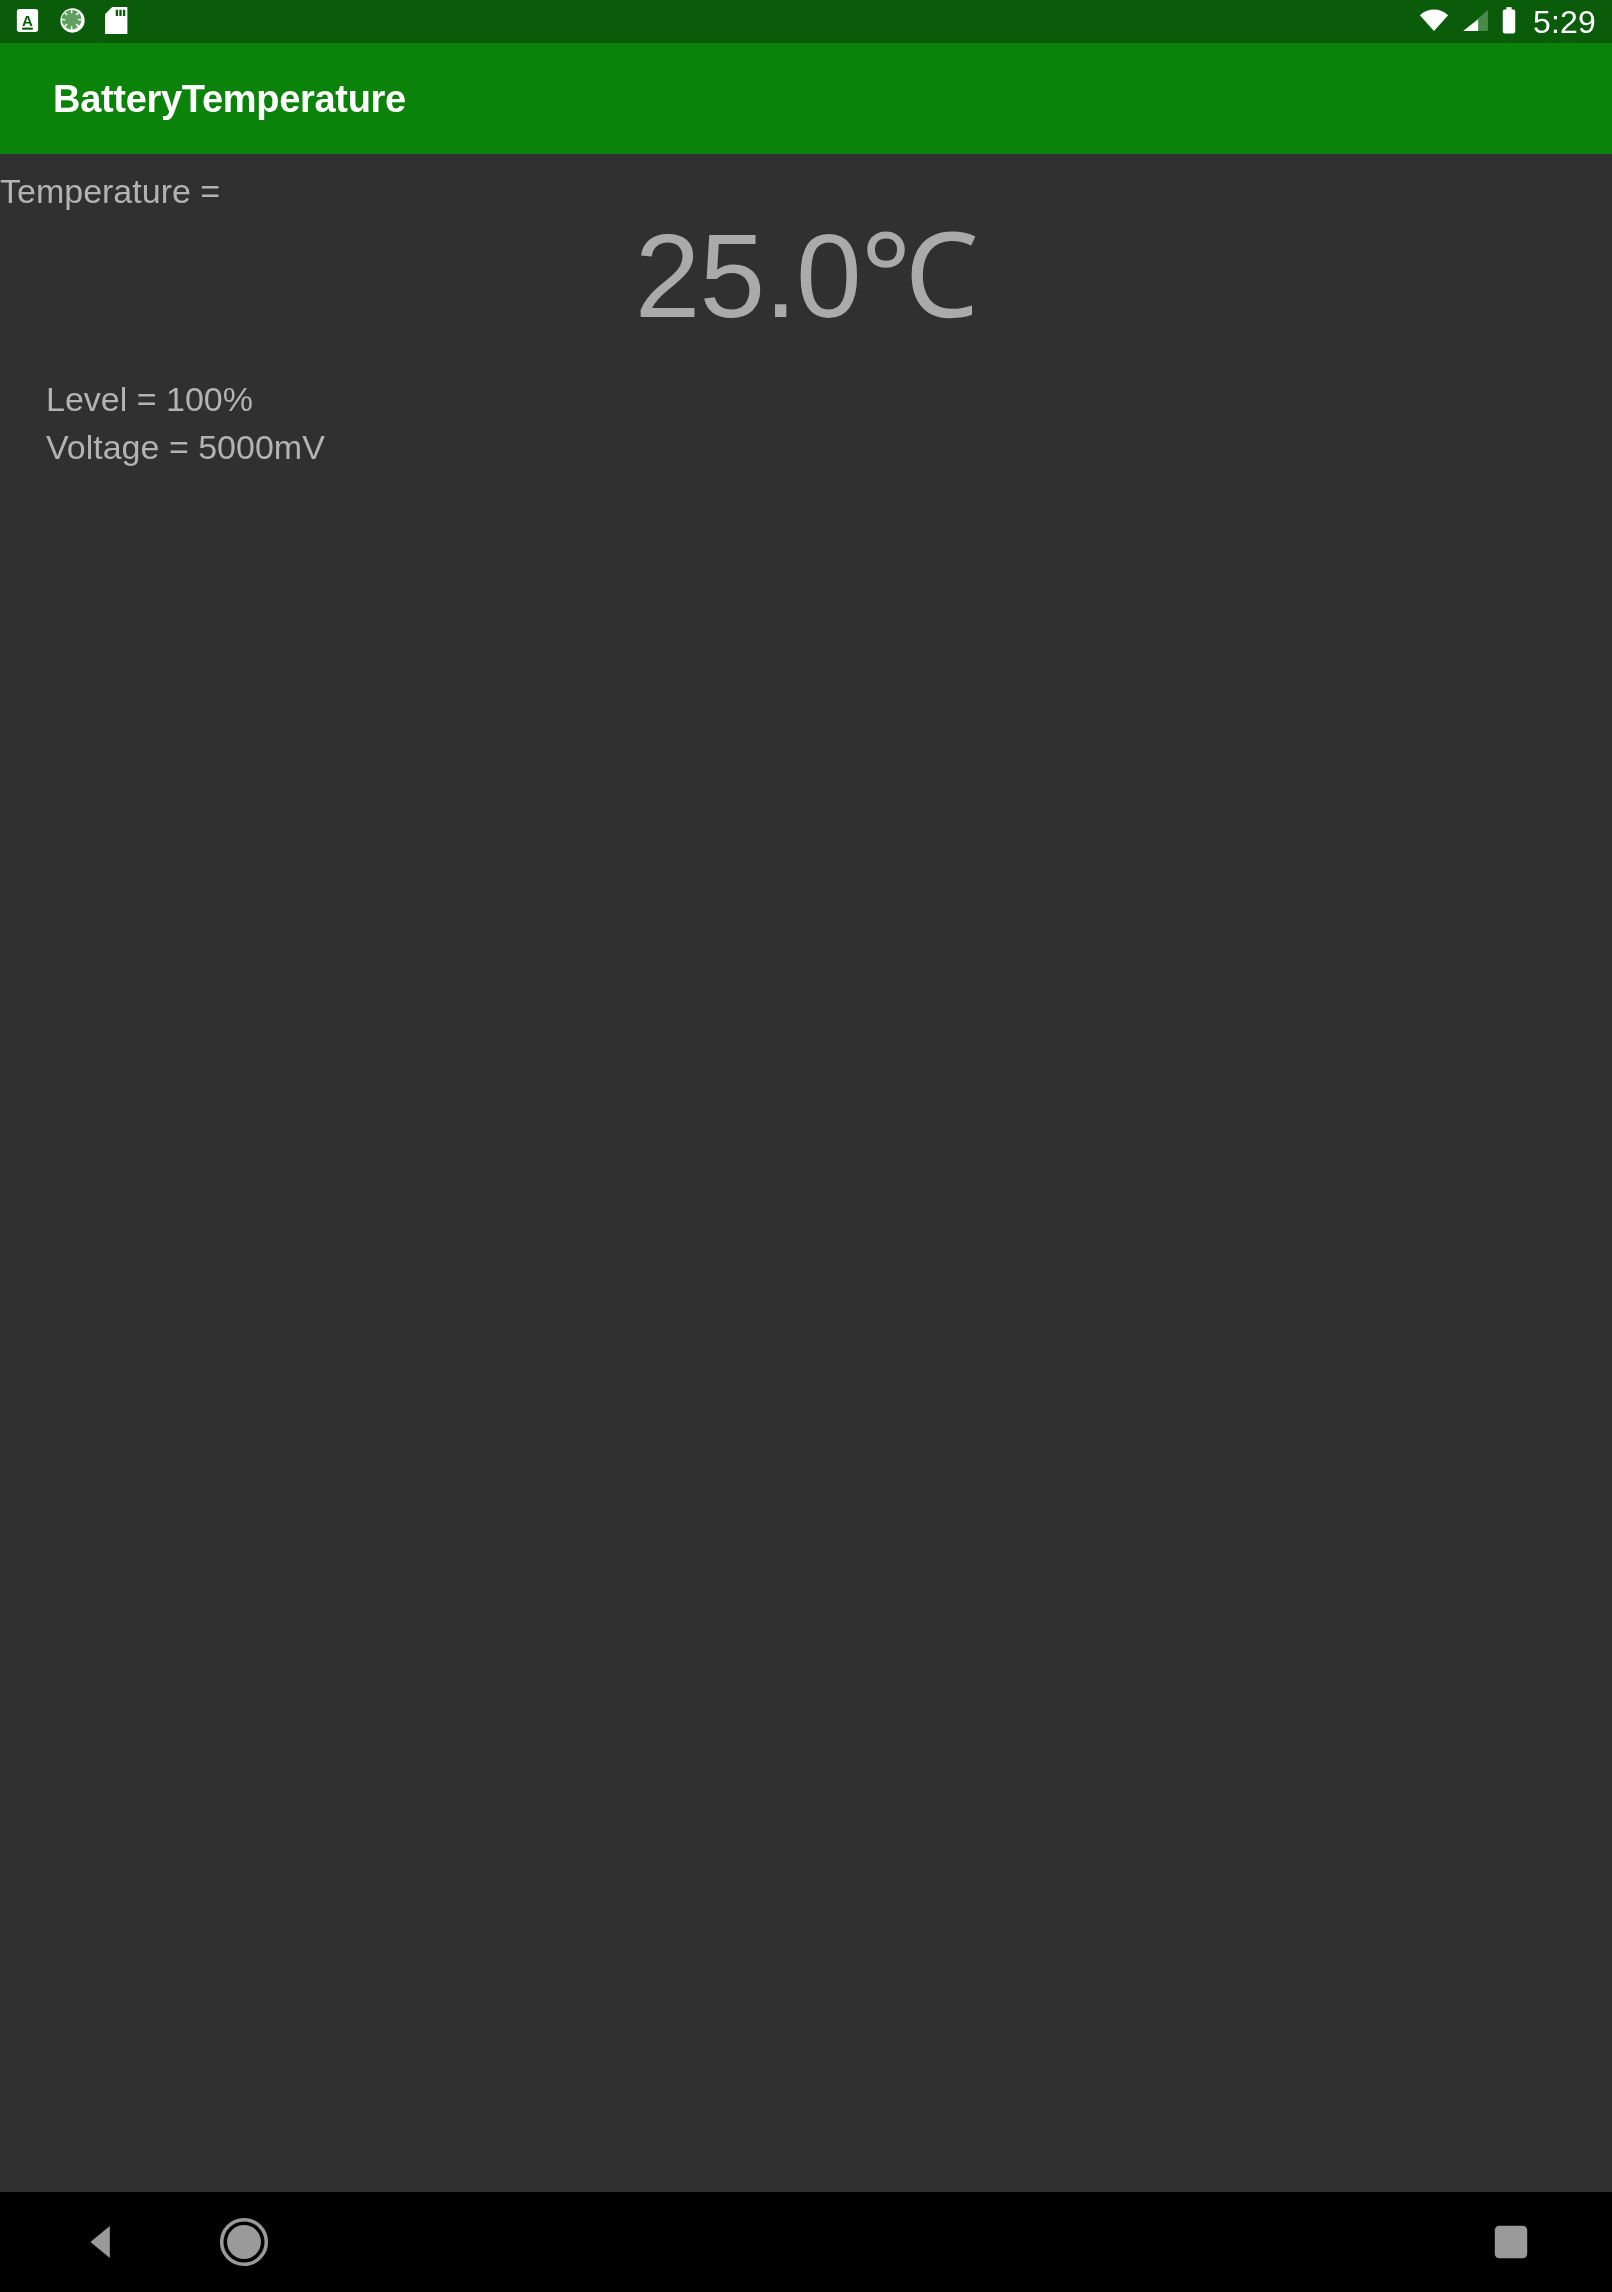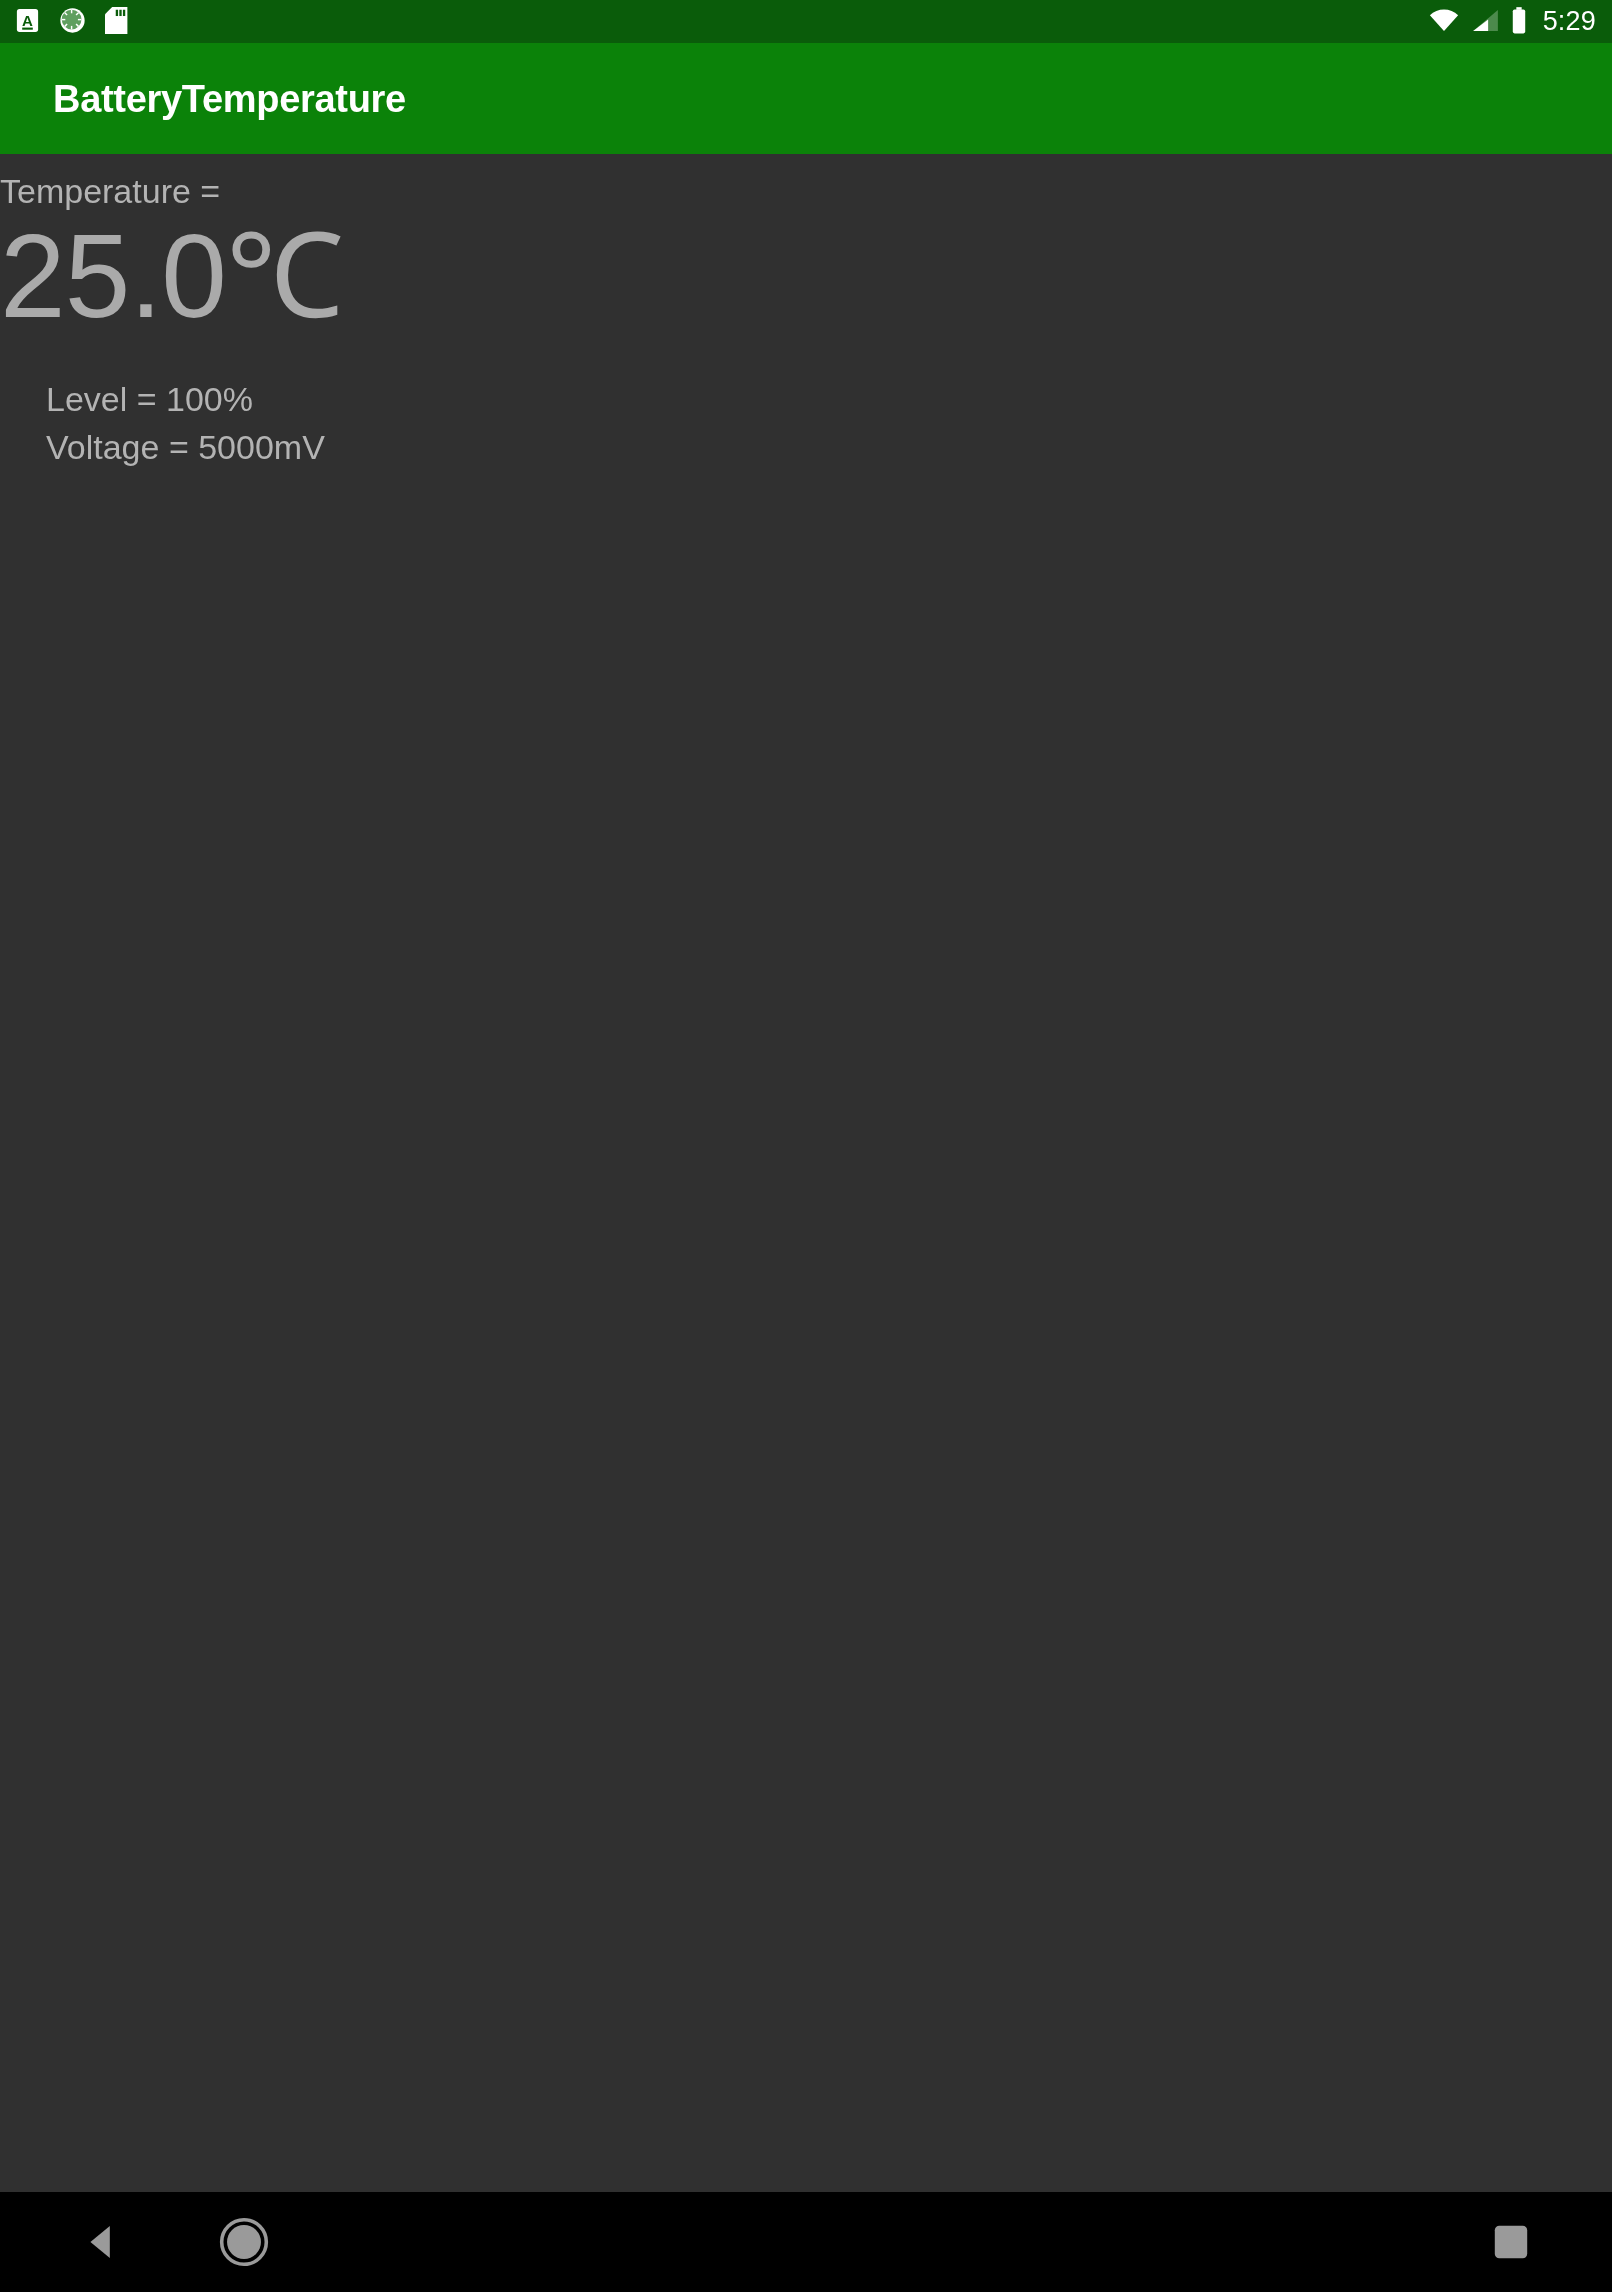--- a/index.html
+++ b/index.html
@@ -39,21 +39,21 @@
   .status-right {
     display: flex;
     align-items: center;
     gap: 12.5px;
   }
   .sb-icon {
     display: block;
   }
   .status-time {
     color: #ffffff;
-    font-size: 27px;
+    font-size: 32px;
     letter-spacing: 0.2px;
     line-height: 1;
     margin-left: 3px;
   }
 
   
   #app-bar {
     position: absolute;
     left: 0; top: 43px;
     width: 1612px;
@@ -90,20 +90,21 @@
     line-height: 1;
     white-space: nowrap;
   }
   #temp-label { top: 19.7px; }
 
   #temp-value {
     position: absolute;
     left: 0;
     top: 63px;
     width: 1612px;
+    text-align: center;
     color: #aaaaaa;
     font-size: 118px;
     line-height: 1;
     letter-spacing: -0.9px;
   }
 
   #info-list {
     position: absolute;
     left: 0;
     top: 228px;

